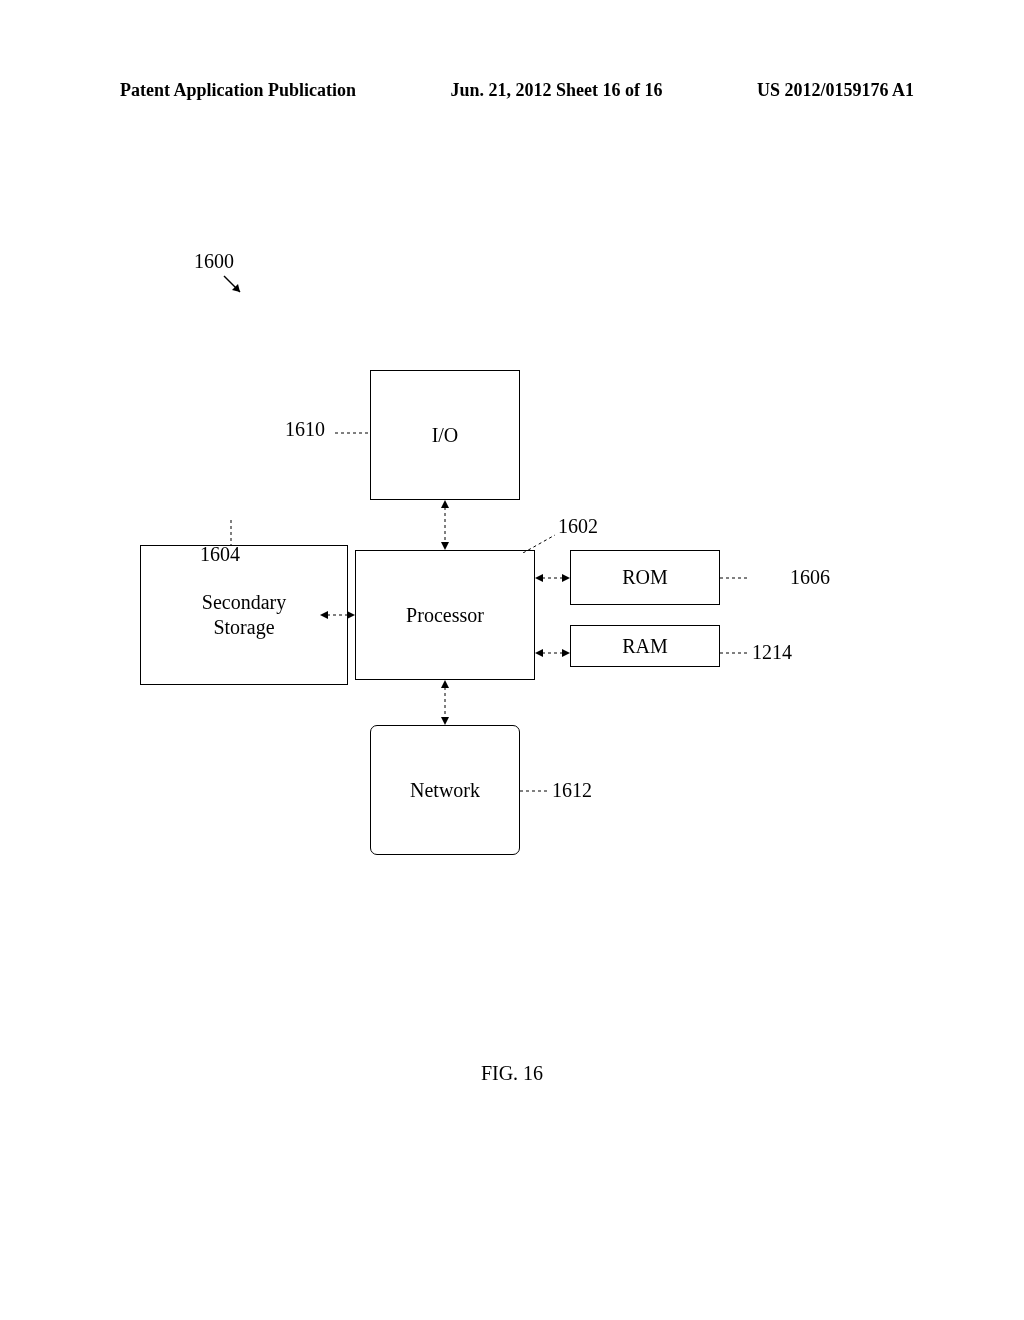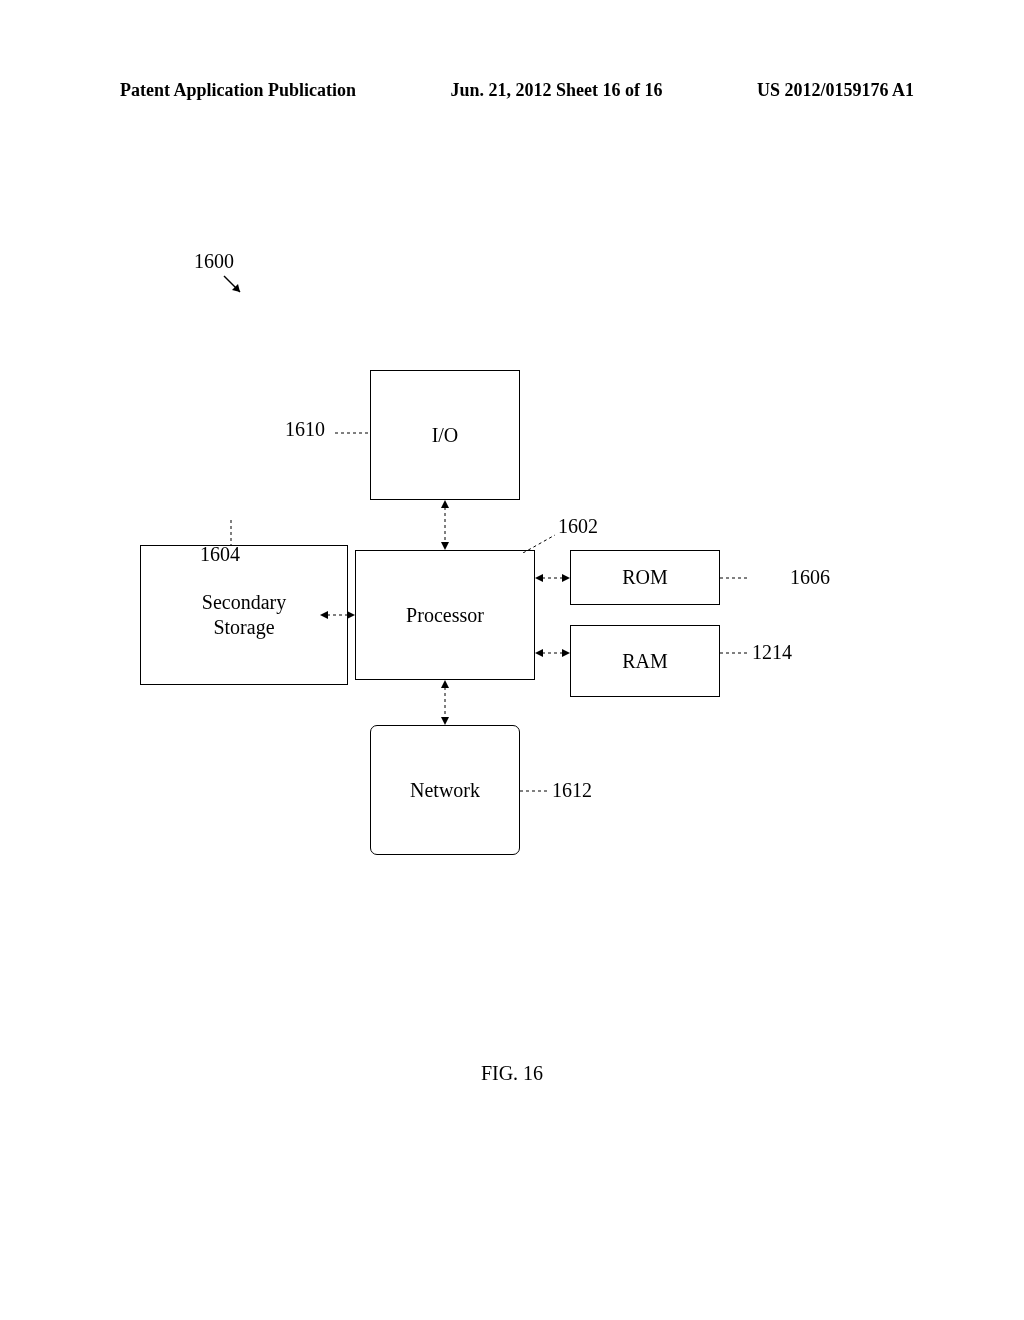--- a/index.html
+++ b/index.html
@@ -55,21 +55,21 @@
     font-size: 20px;
     text-align: center;
     background: #fff;
   }
   .box .inner { line-height: 1.25; }
 
   .io-box       { left: 230px; top:   0px; width: 150px; height: 130px; }
   .proc-box     { left: 215px; top: 180px; width: 180px; height: 130px; }
   .sec-box      { left:   0px; top: 175px; width: 208px; height: 140px; }
   .rom-box      { left: 430px; top: 180px; width: 150px; height:  55px; }
-  .ram-box      { left: 430px; top: 255px; width: 150px; height:  72px; }
+  .ram-box      { left: 430px; top: 255px; width: 150px; height:  42px; }
   .net-box      { left: 230px; top: 355px; width: 150px; height: 130px; border-radius: 7px; }
 
   .dasharrow {
     position: absolute;
   }
   .dasharrow line.dash {
     stroke: #000;
     stroke-width: 1;
     stroke-dasharray: 3 3;
   }

